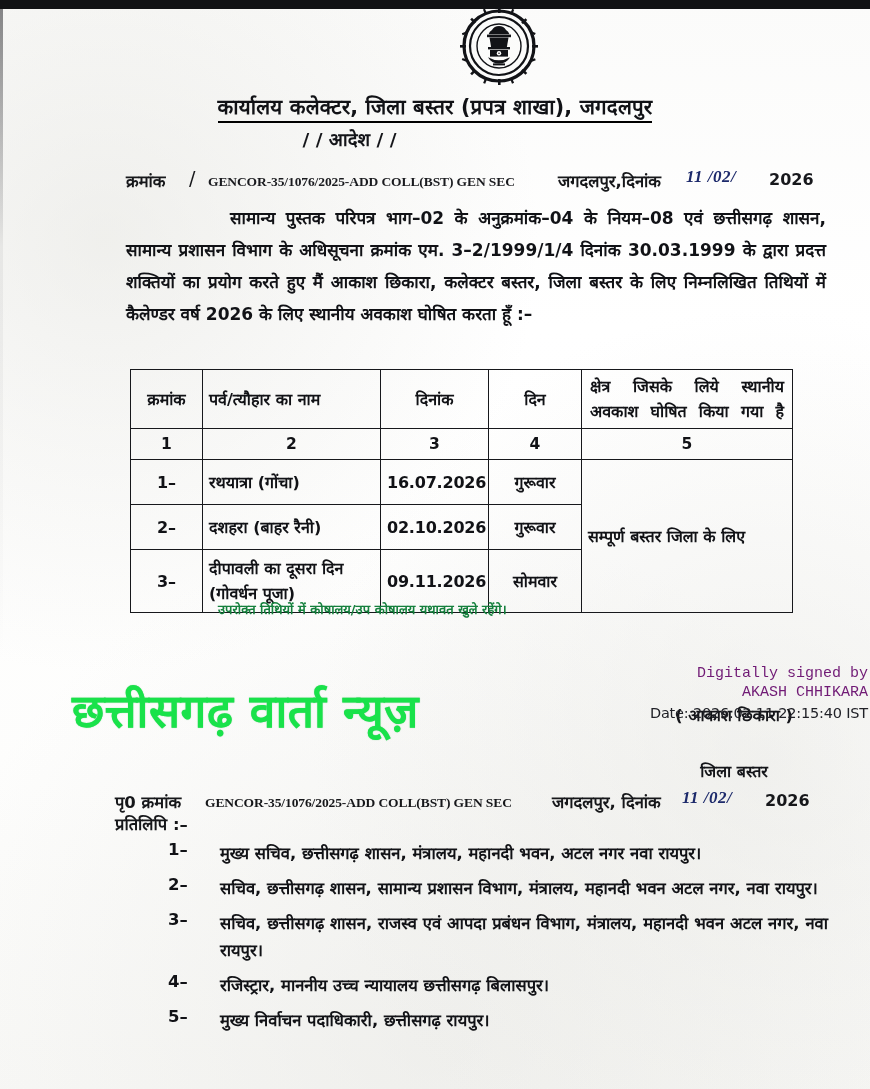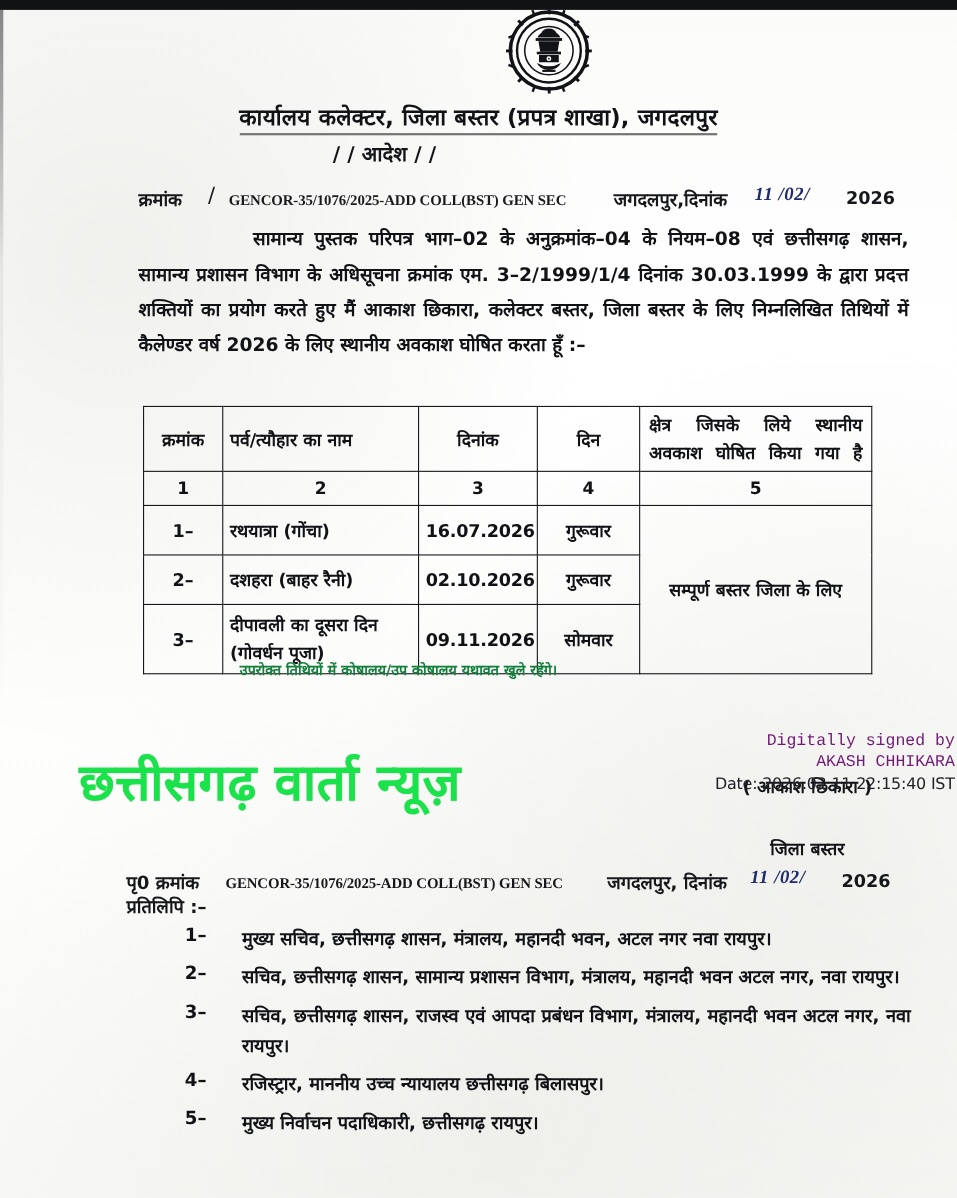--- a/index.html
+++ b/index.html
@@ -68,21 +68,21 @@
     position: absolute;
     left: 0; top: 92px;
     width: 870px;
     text-align: center;
     font-size: 20.5px;
     font-weight: 700;
     letter-spacing: 0.2px;
     color: #111216;
   }
   .office-title span.u {
-    border-bottom: 2px solid #737373;
+    border-bottom: 2px solid #000000;
     padding-bottom: 2px;
   }
   .order-word {
     position: absolute;
     left: 0; top: 126px;
     width: 699px;
     text-align: center;
     font-size: 18.5px;
     font-weight: 700;
     color: #141519;
@@ -186,21 +186,21 @@
     height: 24px;
     text-align: center;
     font-size: 15.5px;
   }
   .data-row td { height: 38px; }
   .data-row.tall td { height: 56px; }
   .cell-sn { text-align: center; }
   .cell-name { text-align: left; padding-left: 9px; line-height: 25px; }
   .cell-date { text-align: center; font-size: 15.5px; letter-spacing: -0.2px; }
   .cell-day { text-align: center; font-family: Liberation Serif, serif; }
-  .cell-region { text-align: center; font-size: 16px; }
+  .cell-region { font-size: 16px; }
 
   
   .treasury-note {
     position: absolute;
     left: 218px; top: 600px;
     width: 560px;
     font-size: 13px;
     font-weight: 600;
     color: #15803d;
   }

